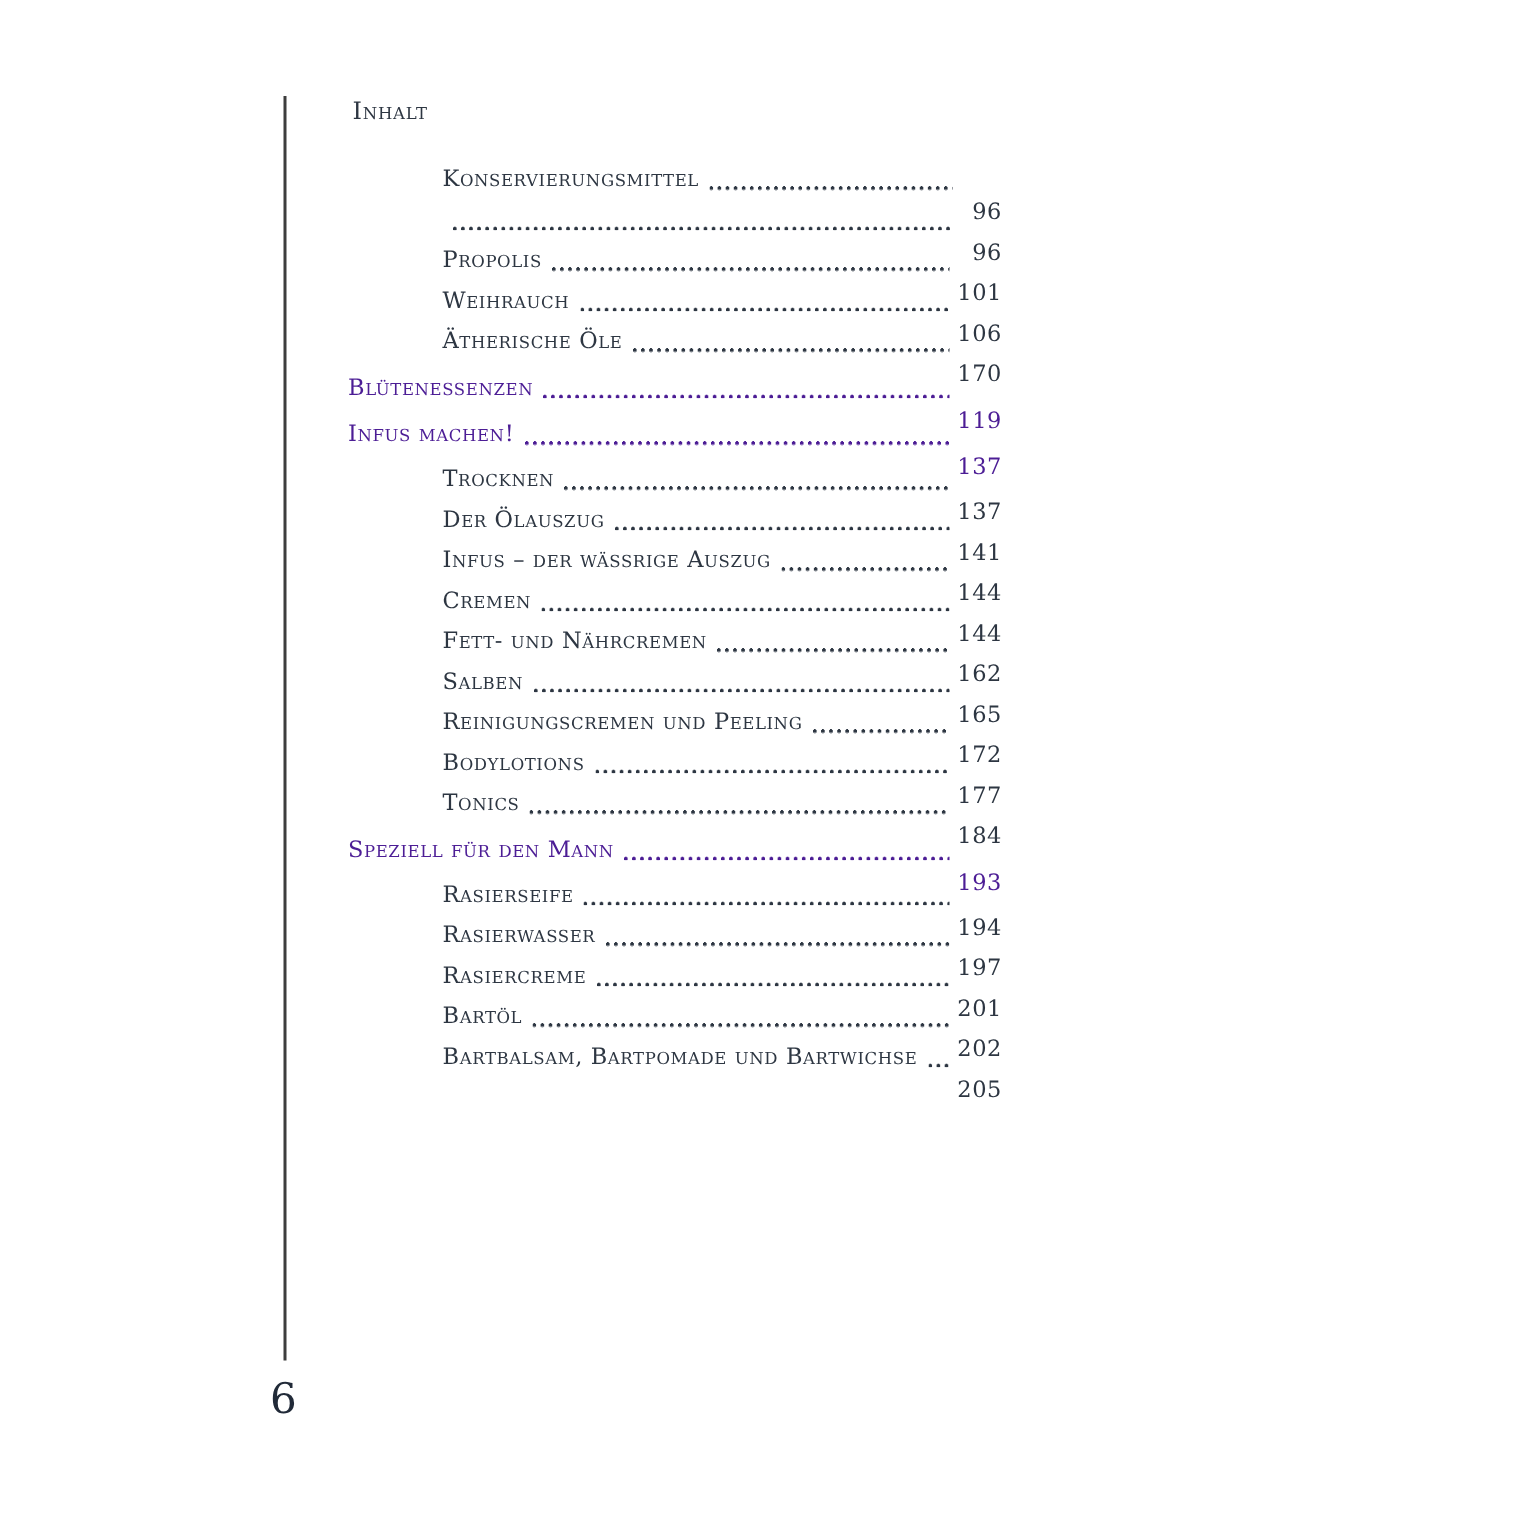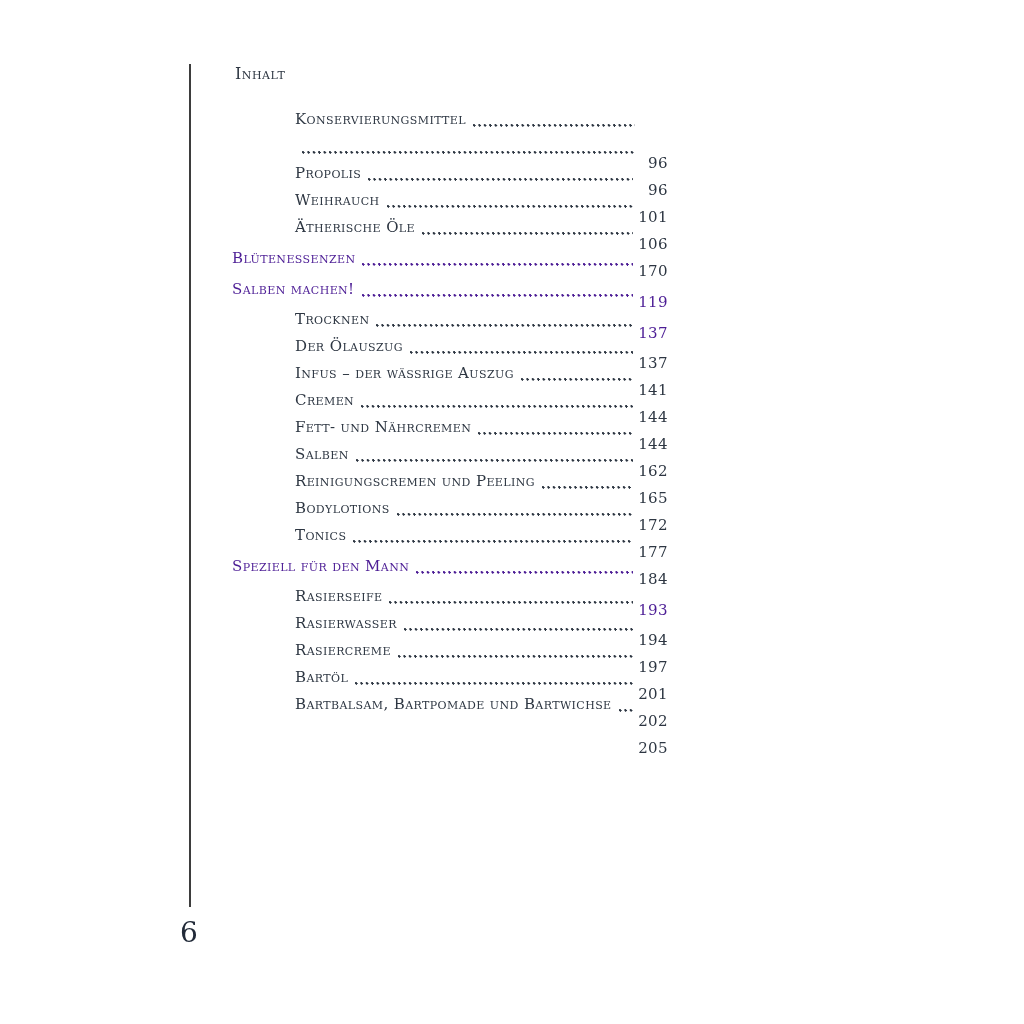--- a/index.html
+++ b/index.html
@@ -34,21 +34,21 @@
     color: #2d3642;
   }
   .toc {
     position: absolute;
     left: 232px;
     top: 106px;
     width: 436px;
   }
   .toc-row {
     display: flex;
-    align-items: flex-start;
+    align-items: center;
     height: 27px;
     line-height: 27px;
     font-size: 15px;
     font-variant: small-caps;
     letter-spacing: 0.4px;
     color: #2d3642;
     white-space: nowrap;
   }
   .toc-row.sub {
     padding-left: 63px;
@@ -120,21 +120,21 @@
     <span class="toc-label">Ätherische Öle</span>
     <span class="toc-dots"></span>
     <span class="toc-page">170</span>
   </div>
       <div class="toc-row section">
     <span class="toc-label">Blütenessenzen</span>
     <span class="toc-dots"></span>
     <span class="toc-page">119</span>
   </div>
       <div class="toc-row section">
-    <span class="toc-label">Salben machen!</span>
+    <span class="toc-label">Infus machen!</span>
     <span class="toc-dots"></span>
     <span class="toc-page">137</span>
   </div>
       <div class="toc-row sub">
     <span class="toc-label">Trocknen</span>
     <span class="toc-dots"></span>
     <span class="toc-page">137</span>
   </div>
       <div class="toc-row sub">
     <span class="toc-label">Der Ölauszug</span>

